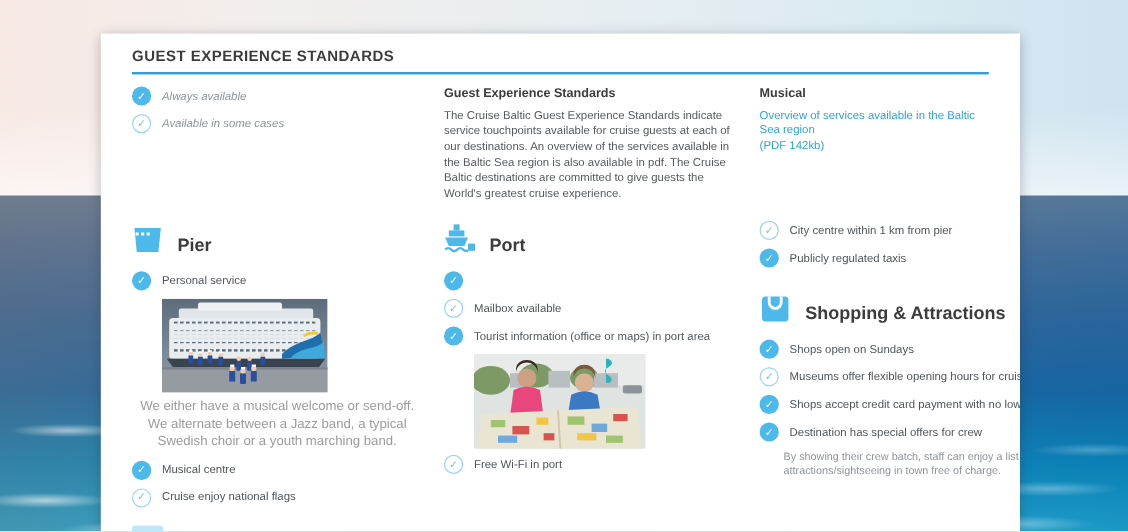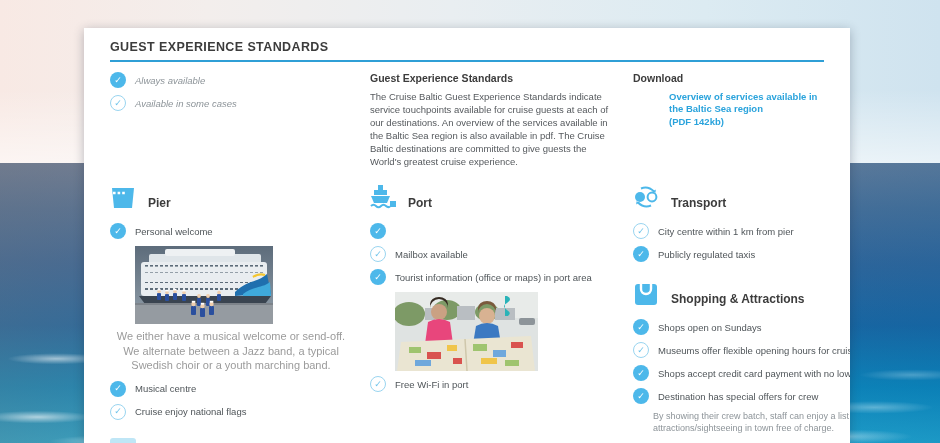--- a/index.html
+++ b/index.html
@@ -42,27 +42,27 @@
   .check-row { display:flex; align-items:center; margin-bottom:7px; min-height:16px; }
   .check { width:16px; height:16px; min-width:16px; border-radius:50%; margin-right:9px;
     display:flex; align-items:center; justify-content:center; font-size:9px; line-height:1; }
   .check.filled { background:#4db8ea; color:#ffffff; }
   .check.outline { background:#ffffff; border:1.5px solid #9ad5f0; color:#6fc3ea; }
   .check-label { font-size:9.5px; color:#4f5559; white-space:nowrap; }
   .legend .check-label { color:#8d9499;font-style:italic; }
 
   .col-heading { font-size:10.5px; font-weight:bold; color:#3c3c3c; margin-bottom:7px; }
   .intro-body { font-size:9.5px; color:#55595d; line-height:1.36; }
-  .download-link { font-size:9.5px; font-weight:bold; color:#2aa3dc; line-height:1.3;
-    cursor:pointer; display:block; text-decoration:none;margin-left:36px; }
+  .download-link { font-size:9.5px; font-weight:normal; color:#2aa3dc; line-height:1.3;
+    cursor:pointer; display:block; text-decoration:none; }
 
   
   .section-header { display:flex; align-items:center; margin-bottom:13px; }
   .section-icon { width:26px; height:26px; min-width:26px; margin-right:12px; }
-  .section-title { font-size:12px; font-weight:bold; color:#3c3c3c;margin-top:12px; }
+  .section-title { font-size:15px; font-weight:bold; color:#3c3c3c;margin-top:12px; }
   .subsection { margin-top:18px; }
 
   .photo { display:block; margin:3px 0 5px 25px; border:0; }
   .caption { font-size:11px; color:#9b9b9b; line-height:1.32; margin:2px 0 8px 0;text-align:center; }
   .caption.indent { margin-left:25px; }
   .note { font-size:9px; color:#8d9499; line-height:1.32; margin:1px 0 0 20px; }
 
   .next-section-peek { position:absolute; left:26px; bottom:-3px; width:26px; height:8px;
     background:#bfe6f6; border-radius:3px 3px 0 0; }
 </style>
@@ -89,42 +89,42 @@
           <span class="check-label">Available in some cases</span>
         </div>
       </div>
 
       <div>
         <div class="col-heading">Guest Experience Standards</div>
         <div class="intro-body">The Cruise Baltic Guest Experience Standards indicate service touchpoints available for cruise guests at each of our destinations. An overview of the services available in the Baltic Sea region is also available in pdf. The Cruise Baltic destinations are committed to give guests the World's greatest cruise experience.</div>
       </div>
 
       <div>
-        <div class="col-heading">Download</div>
+        <div class="col-heading">Musical</div>
         <a class="download-link">Overview of services available in the Baltic Sea region</a>
         <a class="download-link">(PDF 142kb)</a>
       </div>
     </div>
 
     <div class="sections-grid">
 
       <div>
         <div class="section-header">
           <span class="section-icon">
             <svg viewBox="0 0 26 26" width="26" height="26">
               <polygon points="2,4 24,4 22,24 4,24" fill="#4db8ea"></polygon>
               <line x1="3" y1="9" x2="15" y2="9" stroke="#ffffff" stroke-width="2.4" stroke-dasharray="2.6 2"></line>
             </svg>
           </span>
           <span class="section-title">Pier</span>
         </div>
 
         <div class="check-row">
           <span class="check filled">✓</span>
-          <span class="check-label">Personal welcome</span>
+          <span class="check-label">Personal service</span>
         </div>
 
         <svg class="photo" viewBox="0 0 138 78" width="138" height="78">
           <defs>
             <linearGradient id="pSky" x1="0" y1="0" x2="0" y2="1">
               <stop offset="0" stop-color="#5d6c7b"></stop>
                 <stop offset="1" stop-color="#93a0ab"></stop>
             </linearGradient>
             <pattern id="winPat" width="5" height="6" patternUnits="userSpaceOnUse">
               <rect width="3" height="2.6" fill="#5c6b78"></rect>
@@ -265,33 +265,20 @@
         </svg>
 
 
         <div class="check-row">
           <span class="check outline">✓</span>
           <span class="check-label">Free Wi-Fi in port</span>
         </div>
       </div>
 
       <div>
-        <div class="section-header">
-          <span class="section-icon">
-            <svg viewBox="0 0 26 26" width="26" height="26">
-              <circle cx="7" cy="13" r="5" fill="#4db8ea"></circle>
-              <circle cx="19" cy="13" r="4.4" fill="none" stroke="#4db8ea" stroke-width="2"></circle>
-              <path d="M8,4.5 q7,-3 13,3" stroke="#4db8ea" stroke-width="2" fill="none"></path>
-              <polygon points="22.5,8.8 19.5,7.6 22.8,5.4" fill="#4db8ea"></polygon>
-              <path d="M18,21.5 q-7,3 -13,-3" stroke="#4db8ea" stroke-width="2" fill="none"></path>
-              <polygon points="3.5,17.2 6.5,18.4 3.2,20.6" fill="#4db8ea"></polygon>
-            </svg>
-          </span>
-          <span class="section-title">Transport</span>
-        </div>
 
         <div class="check-row">
           <span class="check outline">✓</span>
           <span class="check-label">City centre within 1 km from pier</span>
         </div>
         <div class="check-row">
           <span class="check filled">✓</span>
           <span class="check-label">Publicly regulated taxis</span>
         </div>
 

